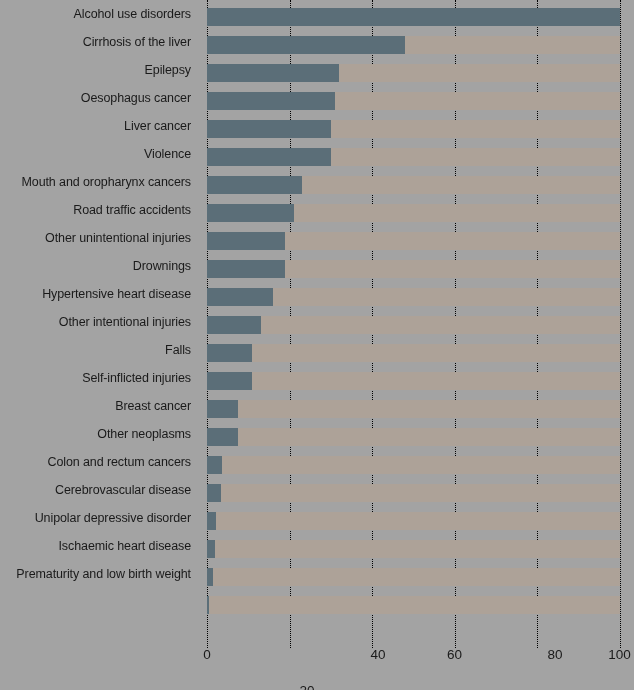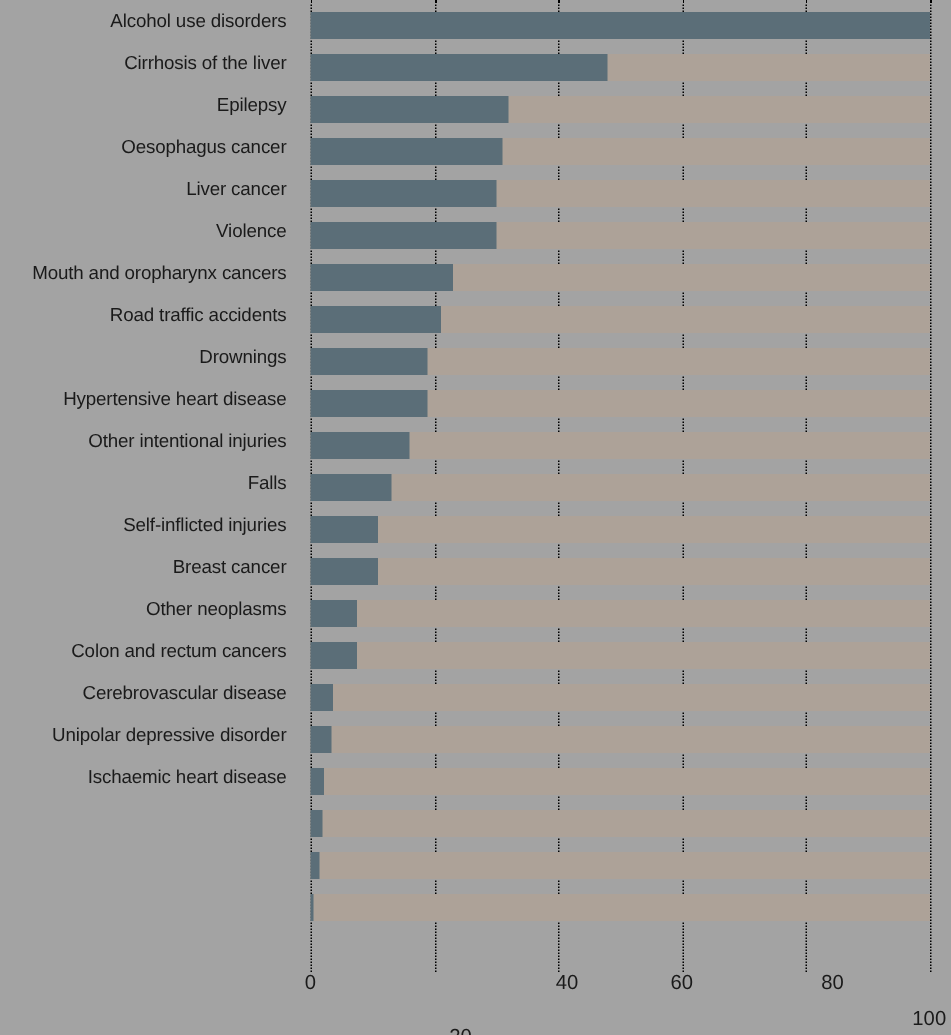--- a/index.html
+++ b/index.html
@@ -134,20 +134,23 @@
       <div class="label-row">
         <span class="label-text">Violence</span>
       </div>
       <div class="label-row">
         <span class="label-text">Mouth and oropharynx cancers</span>
       </div>
       <div class="label-row">
         <span class="label-text">Road traffic accidents</span>
       </div>
       <div class="label-row">
+        <span class="label-text">Other unintentional injuries</span>
+      </div>
+      <div class="label-row">
         <span class="label-text">Drownings</span>
       </div>
       <div class="label-row">
         <span class="label-text">Hypertensive heart disease</span>
       </div>
       <div class="label-row">
         <span class="label-text">Other intentional injuries</span>
       </div>
       <div class="label-row">
         <span class="label-text">Falls</span>
@@ -165,20 +168,23 @@
         <span class="label-text">Colon and rectum cancers</span>
       </div>
       <div class="label-row">
         <span class="label-text">Cerebrovascular disease</span>
       </div>
       <div class="label-row">
         <span class="label-text">Unipolar depressive disorder</span>
       </div>
       <div class="label-row">
         <span class="label-text">Ischaemic heart disease</span>
+      </div>
+      <div class="label-row">
+        <span class="label-text">Prematurity and low birth weight</span>
       </div>
     </div>
 
   <div id="plot-area">
     <div class="gridlines-layer">
         <div class="gridline" style="left: 0px;"></div>
         <div class="gridline" style="left: 82.5px;"></div>
         <div class="gridline" style="left: 165px;"></div>
         <div class="gridline" style="left: 247.5px;"></div>
         <div class="gridline" style="left: 330px;"></div>
@@ -297,16 +303,16 @@
         </div>
       </div>
   </div>
 
   <div id="x-axis">
       <span class="tick-label" style="left: 0px;">0</span>
       <span class="tick-label" style="left: 100px; margin-top: 36px;">20</span>
       <span class="tick-label" style="left: 171px;">40</span>
       <span class="tick-label" style="left: 247.5px;">60</span>
       <span class="tick-label" style="left: 348px;">80</span>
-      <span class="tick-label" style="left: 412.5px; margin-top: 24px;">100</span>
+      <span class="tick-label" style="left: 412.5px;">100</span>
     </div>
 
 </div>
 
 </body></html>

